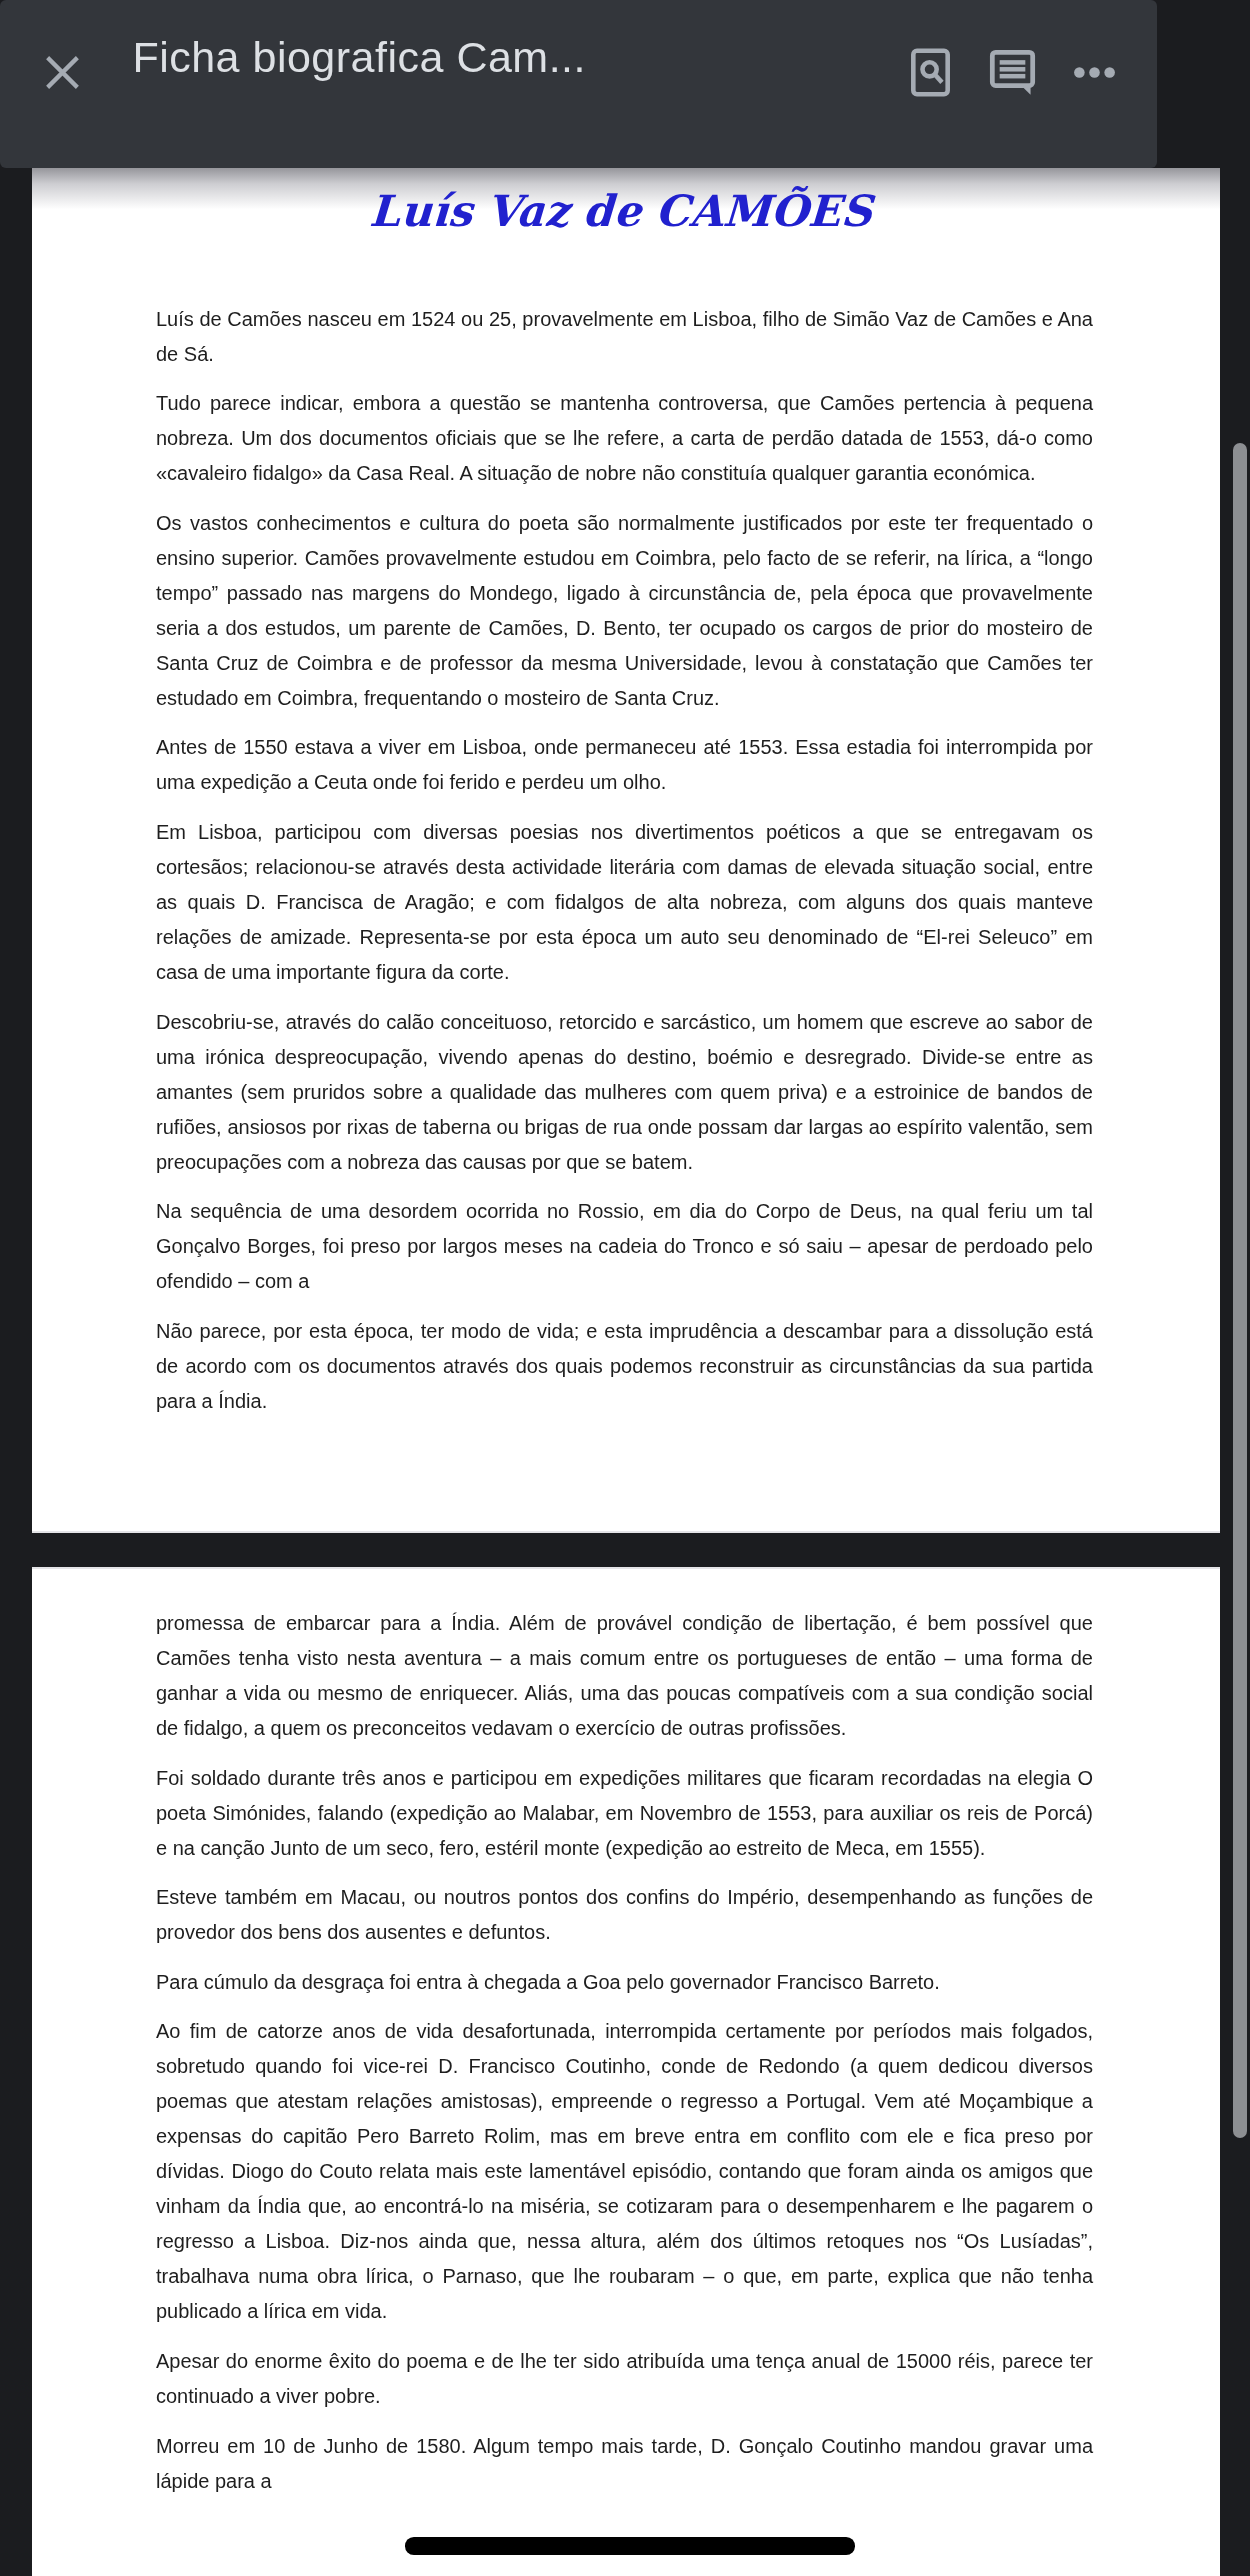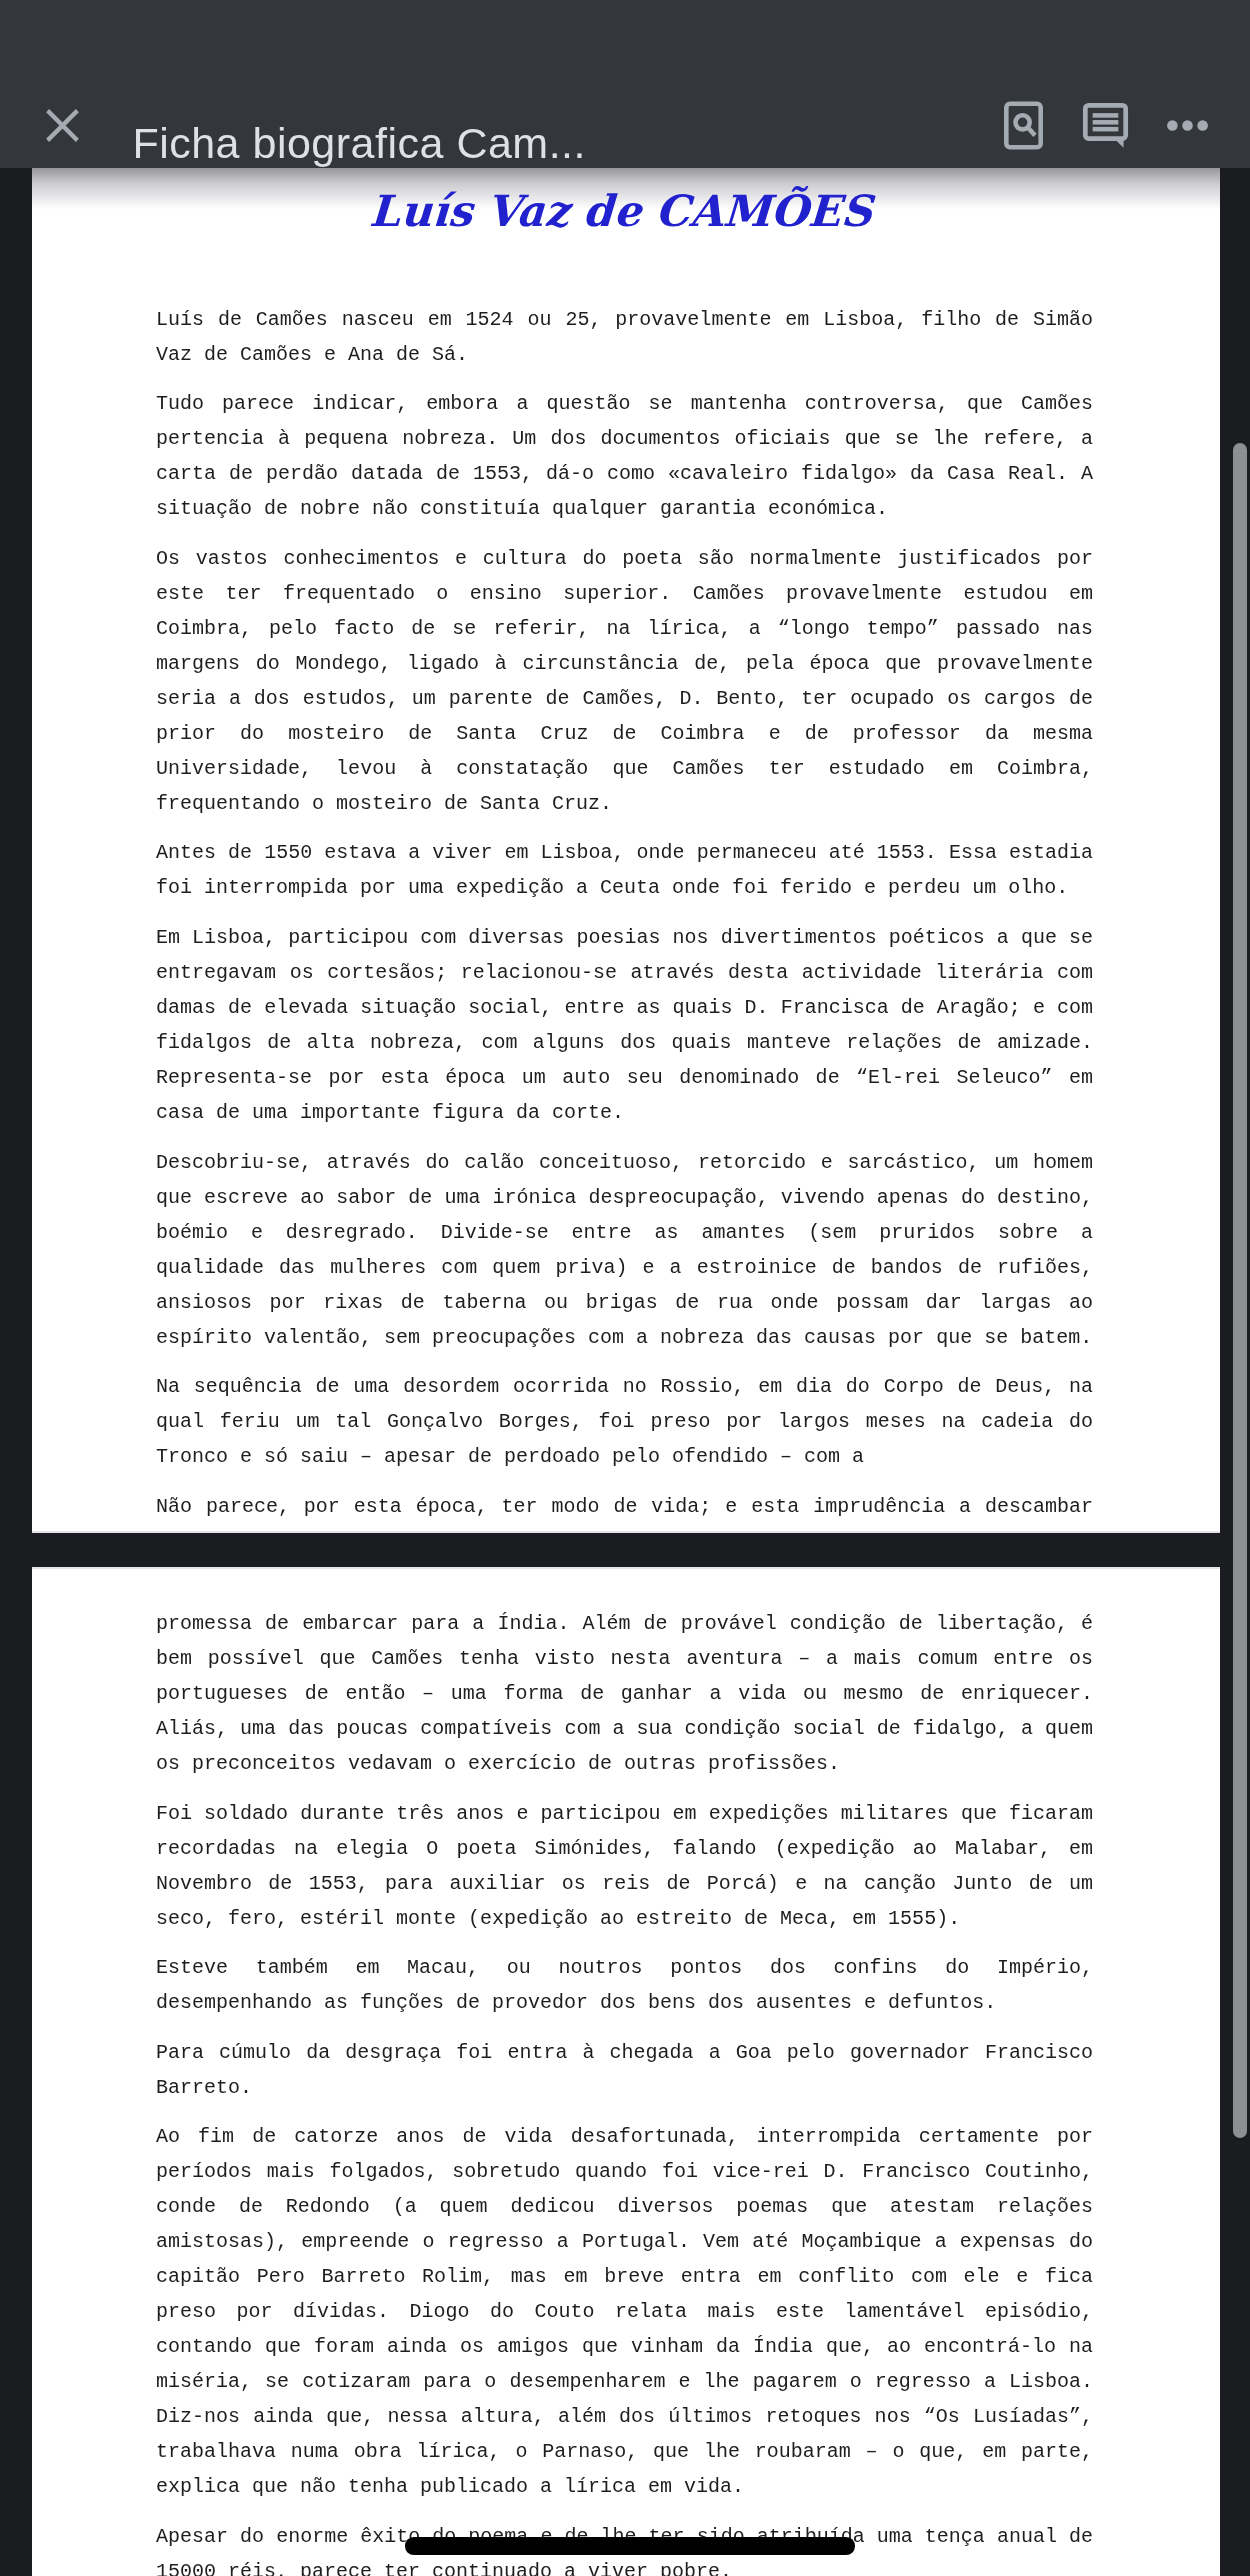--- a/index.html
+++ b/index.html
@@ -2,23 +2,23 @@
 <html><head>
 <meta charset="utf-8">
 <style>
   html,body{margin:0;padding:0;}
   body{
     width:1251px;height:2576px;position:relative;overflow:hidden;
     background:#1b1c1f;font-family:"Liberation Sans",sans-serif;
   }
   
   .toolbar{
-    position:absolute;top:0;left:0;width:1250px;height:168px;
-    background:#33363b;display:flex;align-items:flex-end;
-    box-sizing:border-box;padding:33px 21.4px 0 21.4px;z-index:5;
+    position:absolute;top:0;left:0;width:1157px;height:168px;
+    background:#33363b;display:flex;align-items:flex-start;
+    box-sizing:border-box;padding:33px 21.4px 0 21.4px;z-index:5;border-radius:6px;
   }
   .tb-btn{
     width:82px;height:82px;border:none;background:none;padding:0;
     display:flex;align-items:center;justify-content:center;cursor:pointer;flex:0 0 auto;
   }
   .toolbar-title{
     flex:1 1 auto;margin-left:29px;color:#dde0e4;font-size:43px;
     white-space:nowrap;overflow:hidden;font-weight:400;letter-spacing:0.5px;
   }
   .ic{stroke:#a5abb3;fill:none;stroke-width:2;}
@@ -36,21 +36,21 @@
     background:linear-gradient(to bottom,#96969b 0%,#cdcdd1 35%,#ffffff 92%);
   }
   .page-inner{position:relative;padding:0 127px 0 124px;}
   #page2 .page-inner{padding-top:37px;}
   .doc-title{
     font-family:"DejaVu Serif",serif;font-style:italic;font-weight:bold;
     transform:skewX(-6deg);color:#2121ce;text-align:center;
     font-size:43px;line-height:62px;margin:11.7px 0 60px 0;
   }
   .doc p{
-    font-family:Liberation Mono, monospace;font-size:20px;line-height:35px;
+    font-family:Liberation Sans, sans-serif;font-size:20px;line-height:35px;
     text-align:justify;color:#1e1e1e;margin:0 0 14.6px 0;
   }
   
   .scrollbar-thumb{
     position:absolute;right:3.9px;top:443px;width:14.6px;height:1695px;
     background:#8d8f92;border-radius:7.8px;z-index:6;
   }
   
   .home-pill{
     position:absolute;left:405px;top:2537px;width:450px;height:17.5px;

